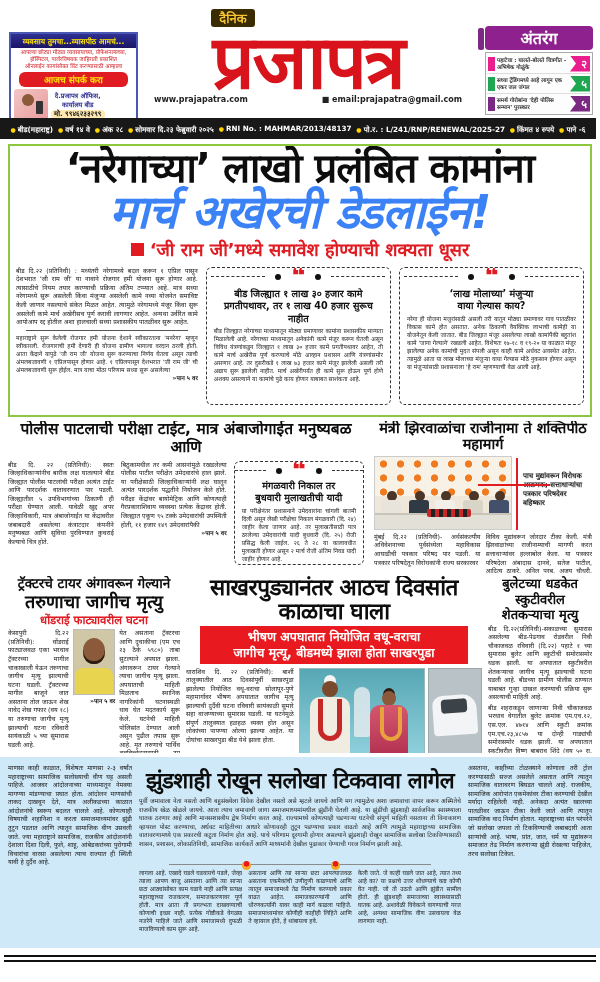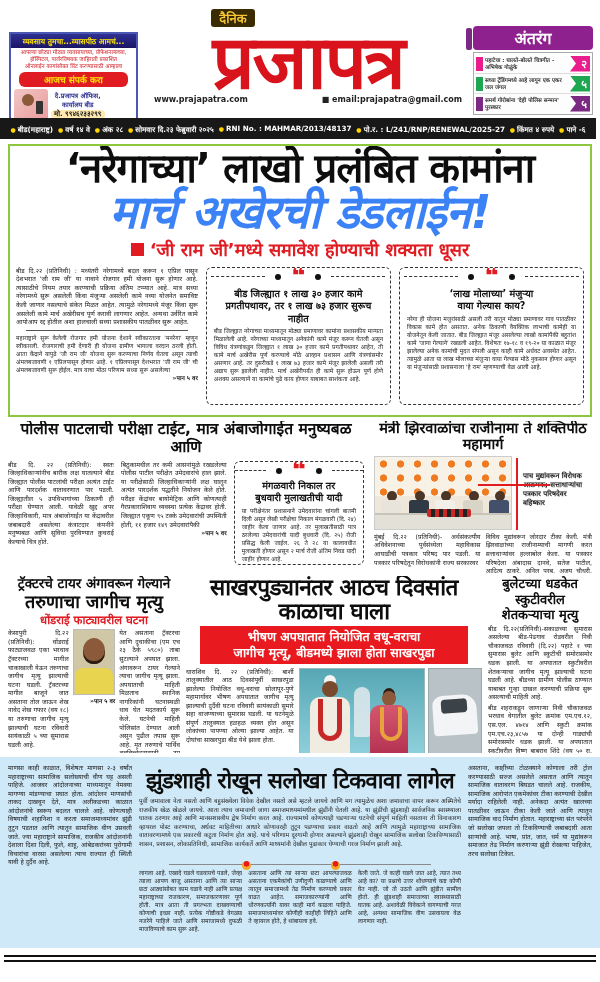--- a/index.html
+++ b/index.html
@@ -22,21 +22,21 @@
   .ad-photo::before { content:""; position:absolute; left:8px; top:5px; width:12px; height:12px; border-radius:50%; background:#8a5a3b; }
   .ad-photo::after { content:""; position:absolute; right:5px; top:12px; width:7px; height:13px; background:#333; border-radius:1px; }
   .ad-office { color:#2e3192; font-weight:bold; font-size:6.5px; text-align:center; line-height:1.3; }
   .ad-phone { color:#1a1a1a; font-weight:bold; font-size:7px; background:#ffe9b0; border-radius:4px; padding:0 3px; margin-top:1px; display:inline-block; }
   .title-block { position:absolute; left:148px; top:8px; width:320px; text-align:center; }
   .daily-label { display:inline-block; color:#f6c531; background:#3a2c00;
     font-weight:bold; font-size:13px; padding:0 8px; border-radius:3px;
     text-shadow:0 0 1px #000; margin-left:-150px; }
   .paper-title { color:#d8131b; font-weight:800; font-size:74px; line-height:0.95; letter-spacing:-2px; }
   .mast-links { display:flex; justify-content:space-between; font-weight:bold; font-size:8px; color:#222; padding:0 6px; margin-top:-2px; }
-  .antarang { position:absolute; right:7px; top:26px; width:120px; }
+  .antarang { position:absolute; right:7px; top:26px; width:108px; }
   .antarang-bar { position:absolute; left:-7px; top:2px; width:6px; height:22px; background:#7b2982; border-radius:2px; }
   .antarang-head { background:#8e218e; color:#fff; font-weight:bold; font-size:16px; text-align:center;
     border-radius:4px; padding:1px 0; }
   .antarang-box { border:1px solid #aaa; background:#fdfdfd; margin-top:2px; padding:1px; }
   .antarang-row { display:flex; align-items:center; gap:2px; border-bottom:1px solid #ddd; padding:1.5px 1px; }
   .antarang-row:last-child { border-bottom:none; }
   .a-sq { width:7px; height:14px; flex:none; }
   .a-text { flex:1; font-size:5.6px; line-height:1.25; color:#333; font-weight:bold; }
   .a-flag { width:20px; height:16px; flex:none; color:#fff; font-weight:bold; font-size:11px;
     display:flex; align-items:center; justify-content:flex-end; padding-right:3px;
@@ -232,21 +232,21 @@
       <div class="quote-box">
         <div class="qdeco">
             <span class="qdash"></span>
             <span class="qdot"></span>
             <span class="qmark"></span>
             <span class="qdot"></span>
             <span class="qdash"></span>
           </div>
         <div class="q-title">
           <div>बीड जिल्ह्यात १ लाख ३० हजार कामे</div>
-          <div>प्रगतीपथावर, तर १ लाख ७३ हजार सुरूच नाहीत</div>
+          <div>प्रगतीपथावर, तर १ लाख 40 हजार सुरूच नाहीत</div>
         </div>
         <p class="body-text small">बीड जिल्ह्यात नरेगाच्या माध्यमातून मोठ्या प्रमाणावर कामांना प्रशासकीय मान्यता मिळालेली आहे. नरेगाच्या माध्यमातून अनेकांनी कामे मंजूर करून घेतली असून विविध यंत्रणांकडून जिल्ह्यात १ लाख ३० हजार कामे प्रगतीपथावर आहेत, ती कामे मार्च अखेरीस पूर्ण करण्याचे मोठे आव्हान प्रशासन आणि यंत्रणांसमोर असणार आहे. तर दुसरीकडे १ लाख ७३ हजार कामे मंजूर झालेली असली तरी अद्याप सुरू झालेली नाहीत. मार्च अखेरीपर्यंत ही कामे सुरू होऊन पूर्ण होणे अशक्य असल्याने या कामांचे पुढे काय होणार याबाबत साशंकता आहे.</p>
       </div>
       <div class="quote-box">
         <div class="qdeco">
             <span class="qdash"></span>
             <span class="qdot"></span>
             <span class="qmark"></span>
             <span class="qdot"></span>
             <span class="qdash"></span>

